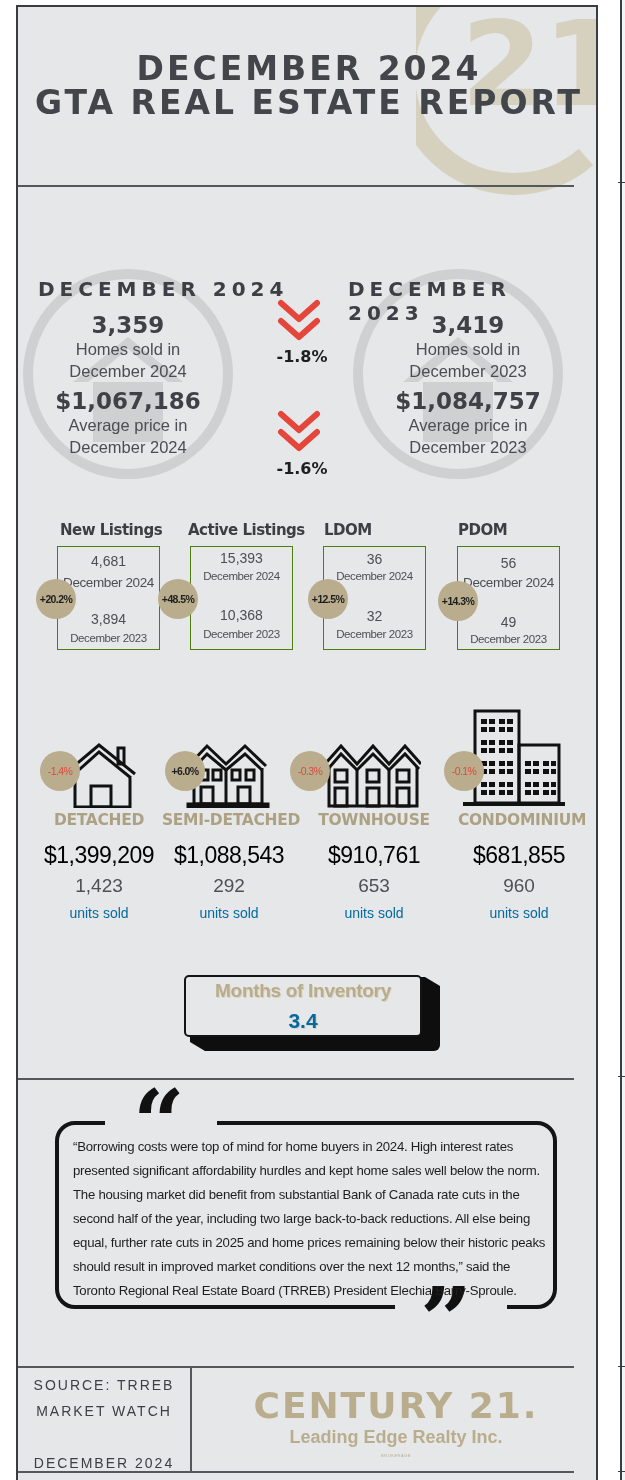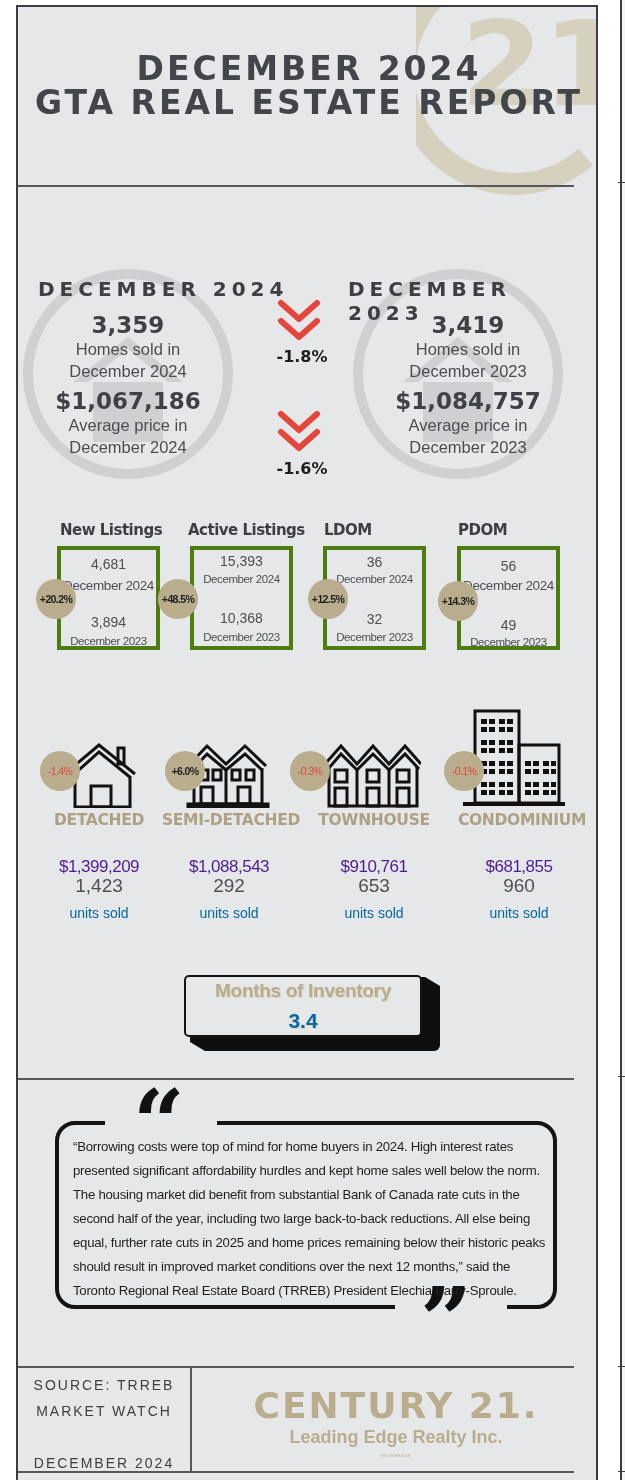--- a/index.html
+++ b/index.html
@@ -30,29 +30,29 @@
   .bg-house { position: absolute; }
   .cmp-head { position: absolute; color: #3c4044; font-weight: bold; font-size: 20px; letter-spacing: 5px; font-family: "DejaVu Sans", sans-serif; }
   .cmp-col { position: absolute; width: 220px; text-align: center; color: #45494d; }
   .cmp-num { font-weight: bold; font-size: 23px; color: #3e4246; font-family: "DejaVu Sans", sans-serif; }
   .cmp-lbl { font-size: 16.5px; line-height: 22px; color: #4a4e52; }
   .chev { position: absolute; }
   .pct { position: absolute; font-weight: bold; font-size: 16px; color: #1e1e1e; width: 60px; text-align: center; font-family: "DejaVu Sans", sans-serif; }
 
   
   .lst-title { position: absolute; font-weight: bold; font-size: 15px; color: #3b3f43; font-family: "DejaVu Sans", sans-serif; letter-spacing: -0.5px; }
-  .lst-box { position: absolute; width: 103px; height: 104px; border: 4px solid #4d7c0f; text-align: center; color: #4b4f53; }
+  .lst-box { position: absolute; width: 103px; height: 104px; border: 1px solid #4d7c0f; text-align: center; color: #4b4f53; }
   .lst-box .v { position: absolute; left: 0; width: 100%; font-size: 14px; }
   .lst-box .d { position: absolute; left: 0; width: 100%; font-size: 11.5px; letter-spacing: -0.4px; }
   .badge { position: absolute; width: 40px; height: 40px; border-radius: 50%; background: #b9ad8d; font-size: 10.5px; font-weight: bold; display: flex; align-items: center; justify-content: center; color: #1e1e1e; letter-spacing: -0.6px; }
 
   
   .ptype-icon { position: absolute; }
   .ptype-name { position: absolute; width: 150px; text-align: center; color: #ada183; font-weight: bold; font-size: 15.5px; letter-spacing: -0.3px; font-family: "DejaVu Sans", sans-serif; }
-  .ptype-price { position: absolute; width: 150px; text-align: center; color: #4c1d95; font-size: 17px; letter-spacing: -0.5px; margin-top: 15px; }
+  .ptype-price { position: absolute; width: 150px; text-align: center; color: #000000; font-size: 23px; letter-spacing: -0.5px; }
   .ptype-units { position: absolute; width: 150px; text-align: center; color: #4d5155; font-size: 19px; }
   .ptype-ul { position: absolute; width: 150px; text-align: center; color: #0369a1; font-size: 14px; }
   .badge.neg { color: #e0483e; font-weight: normal; }
 
   
   .inv-shadow { position: absolute; left: 172px; top: 970px; width: 250px; height: 74px; background: #0e0e0e; border-radius: 6px; clip-path: polygon(0 0, 94% 0, 100% 12%, 100% 100%, 6% 100%, 0 88%); }
   .inv-box { position: absolute; left: 166px; top: 968px; width: 238px; height: 62px; background: #e6e7e9; border: 2px solid #141414; border-radius: 5px; text-align: center; }
   .inv-lbl { position: absolute; top: 3px; left: 0; width: 100%; color: #b8ac8c; font-size: 19px; font-weight: bold; text-shadow: 1px 1px 0 #d8d2c0; letter-spacing: -0.3px; }
   .inv-val { position: absolute; top: 32px; left: 0; width: 100%; color: #0369a1; font-size: 21px; font-weight: bold; text-shadow: 1px 1px 0 #d8d2c0; }
 

